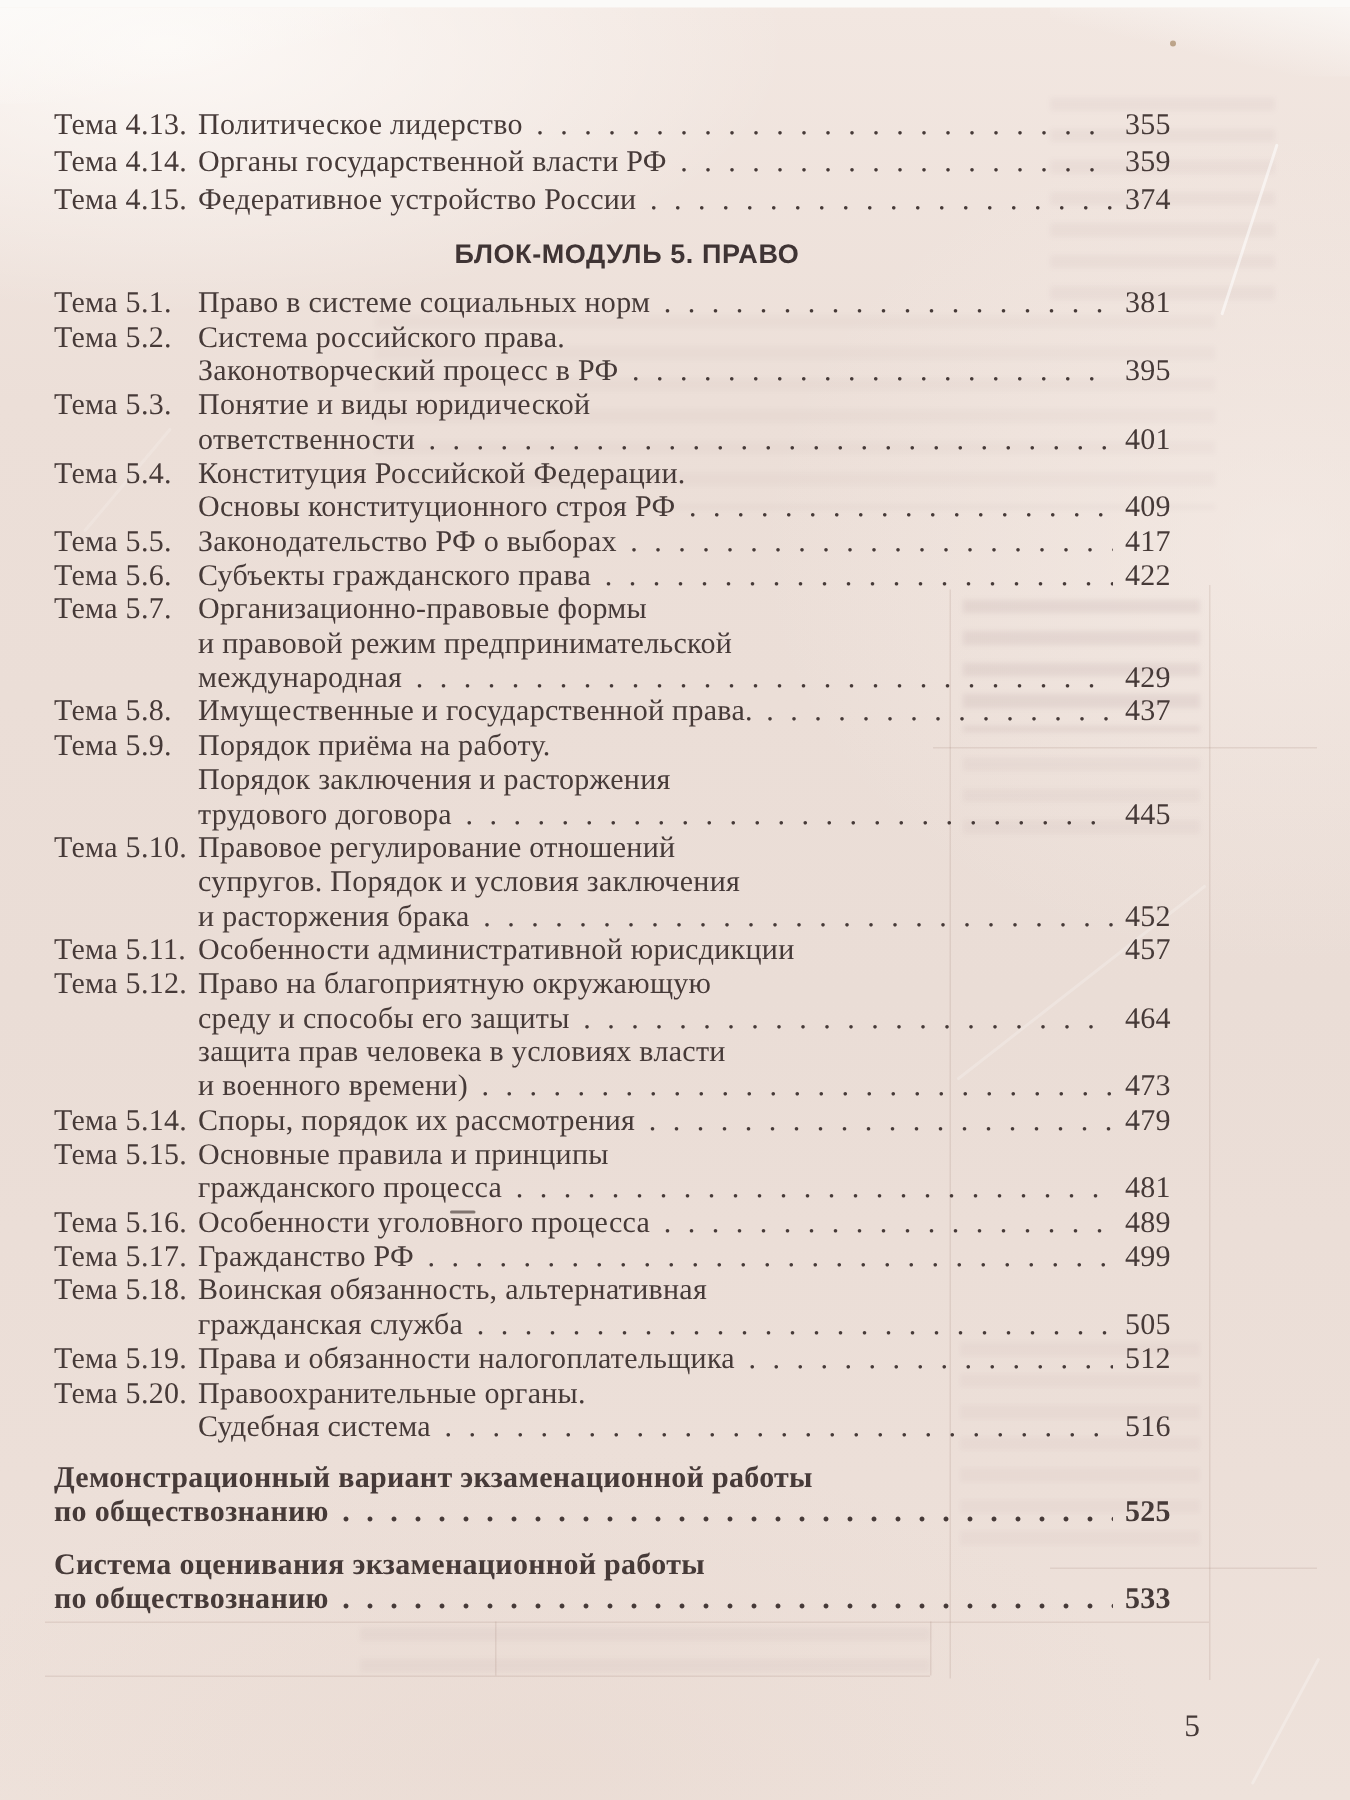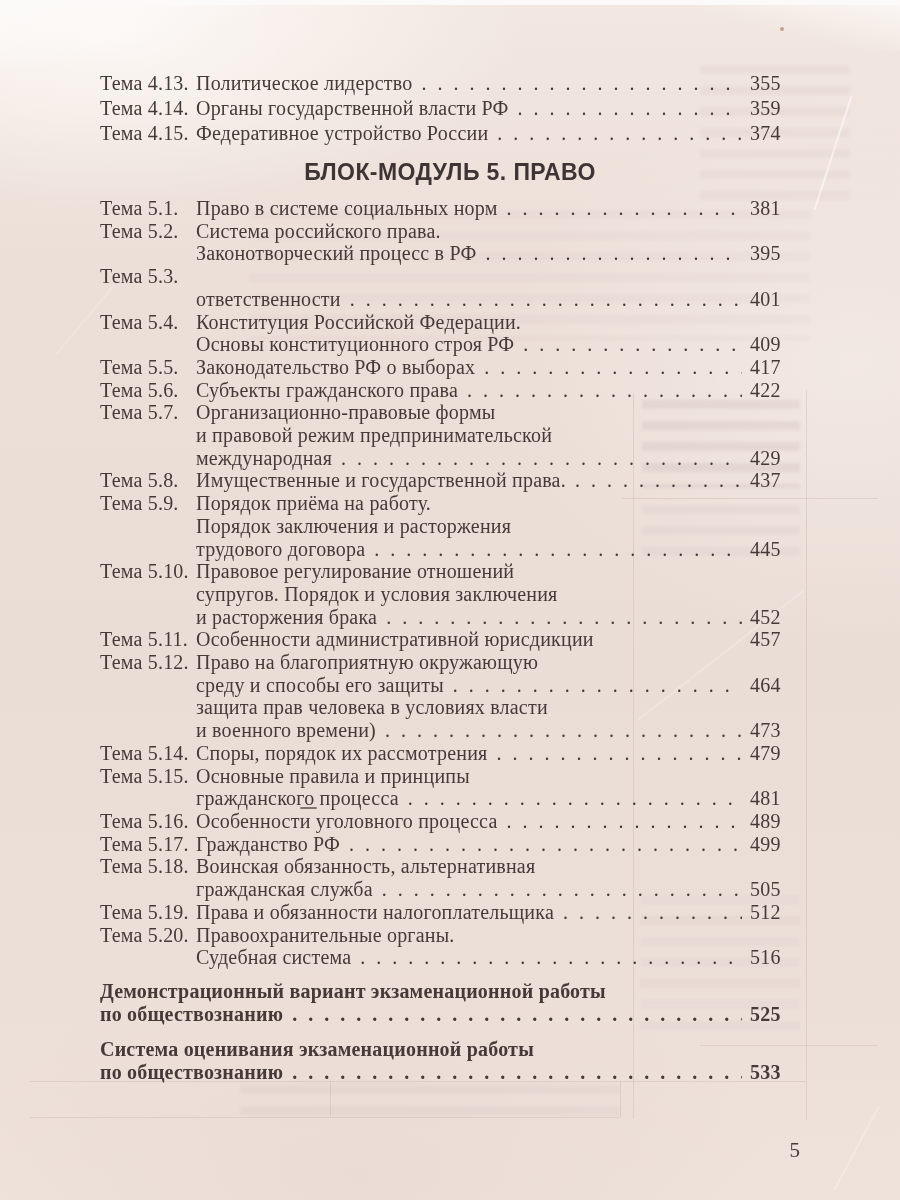--- a/index.html
+++ b/index.html
@@ -15,37 +15,37 @@
       radial-gradient(ellipse 500px 400px at 95% 30%, rgba(248,240,235,.55) 0%, rgba(248,240,235,0) 70%),
       radial-gradient(ellipse 600px 300px at 40% 98%, rgba(228,210,201,.35) 0%, rgba(228,210,201,0) 70%),
       linear-gradient(180deg, #f2e7e1 0%, #ecdfd8 22%, #eaddd6 55%, #ecdfd8 82%, #eee2db 100%);
     color:var(--ink,#463a38);
   }
   .corner-tl { position:absolute; top:0; left:0; width:260px; height:64px;
     background:linear-gradient(to bottom right, rgba(252,251,249,.9) 0%, rgba(252,251,249,0) 60%); }
   .corner-tr { position:absolute; top:0; right:0; width:200px; height:46px;
     background:linear-gradient(to bottom left, rgba(252,251,249,.75) 0%, rgba(252,251,249,0) 60%); }
 
-  .toc { position:relative; padding:66px 100px 0 52px; font-size:20px; letter-spacing:.2px;margin-left:48px; }
+  .toc { position:relative; padding:66px 100px 0 36px; font-size:20px; letter-spacing:.2px; }
   .entry { position:relative; }
   #toc-top .entry { line-height:25px; }
   #toc-main .entry { line-height:22.7px; }
   #toc-footer .entry { line-height:23.5px; margin-top:11px; font-weight:bold; }
   .row { display:flex; align-items:baseline; }
   .lbl { flex:0 0 96px; white-space:nowrap; }
   .txt { flex:0 1 auto; white-space:nowrap; }
   .leader { flex:1 1 auto; min-width:0; overflow:hidden; white-space:nowrap;
     letter-spacing:3px; margin:0 8px 0 9px; }
   .spacer { flex:1 1 auto; }
   .pg { flex:0 0 50px; white-space:nowrap; }
 
   .section-header {
     margin:13px 0 11px 0; text-align:center;
     font-family:"Liberation Sans","DejaVu Sans",sans-serif;
-    font-weight:bold; font-size:23px; letter-spacing:.4px; color:#3f3434;
+    font-weight:bold; font-size:18px; letter-spacing:.4px; color:#3f3434;
   }
   .page-number { position:absolute; top:1133px; right:100px; width:50px;
     text-align:right; font-size:21px; color:var(--ink,#463a38); }
 
   
   .gline { position:absolute; background:rgba(150,118,104,.16); }
   .gblob { position:absolute; filter:blur(1.6px);
     background:repeating-linear-gradient(180deg, rgba(138,104,112,.10) 0 9px, rgba(138,104,112,0) 9px 21px); }
   .gblob.weak { opacity:.55; }
   .scratch { position:absolute; background:rgba(255,255,255,.55); border-radius:2px; }
@@ -127,20 +127,21 @@
           <div class="row">
             <span class="lbl"></span>
             <span class="txt">Законотворческий процесс в РФ</span>
             <span class="leader">. . . . . . . . . . . . . . . . . . . . . . . . . . . . . . . . . . . . . . . . . . . . . . . . . . . . . . . . . . . . . . . . . . . . . . . . . . . . . . . . </span>
             <span class="pg">395</span>
           </div>
         </div>
         <div class="entry">
           <div class="row">
             <span class="lbl">Тема 5.3.</span>
+            <span class="txt">Понятие и виды юридической</span>
           </div>
           <div class="row">
             <span class="lbl"></span>
             <span class="txt">ответственности</span>
             <span class="leader">. . . . . . . . . . . . . . . . . . . . . . . . . . . . . . . . . . . . . . . . . . . . . . . . . . . . . . . . . . . . . . . . . . . . . . . . . . . . . . . . </span>
             <span class="pg">401</span>
           </div>
         </div>
         <div class="entry">
           <div class="row">

